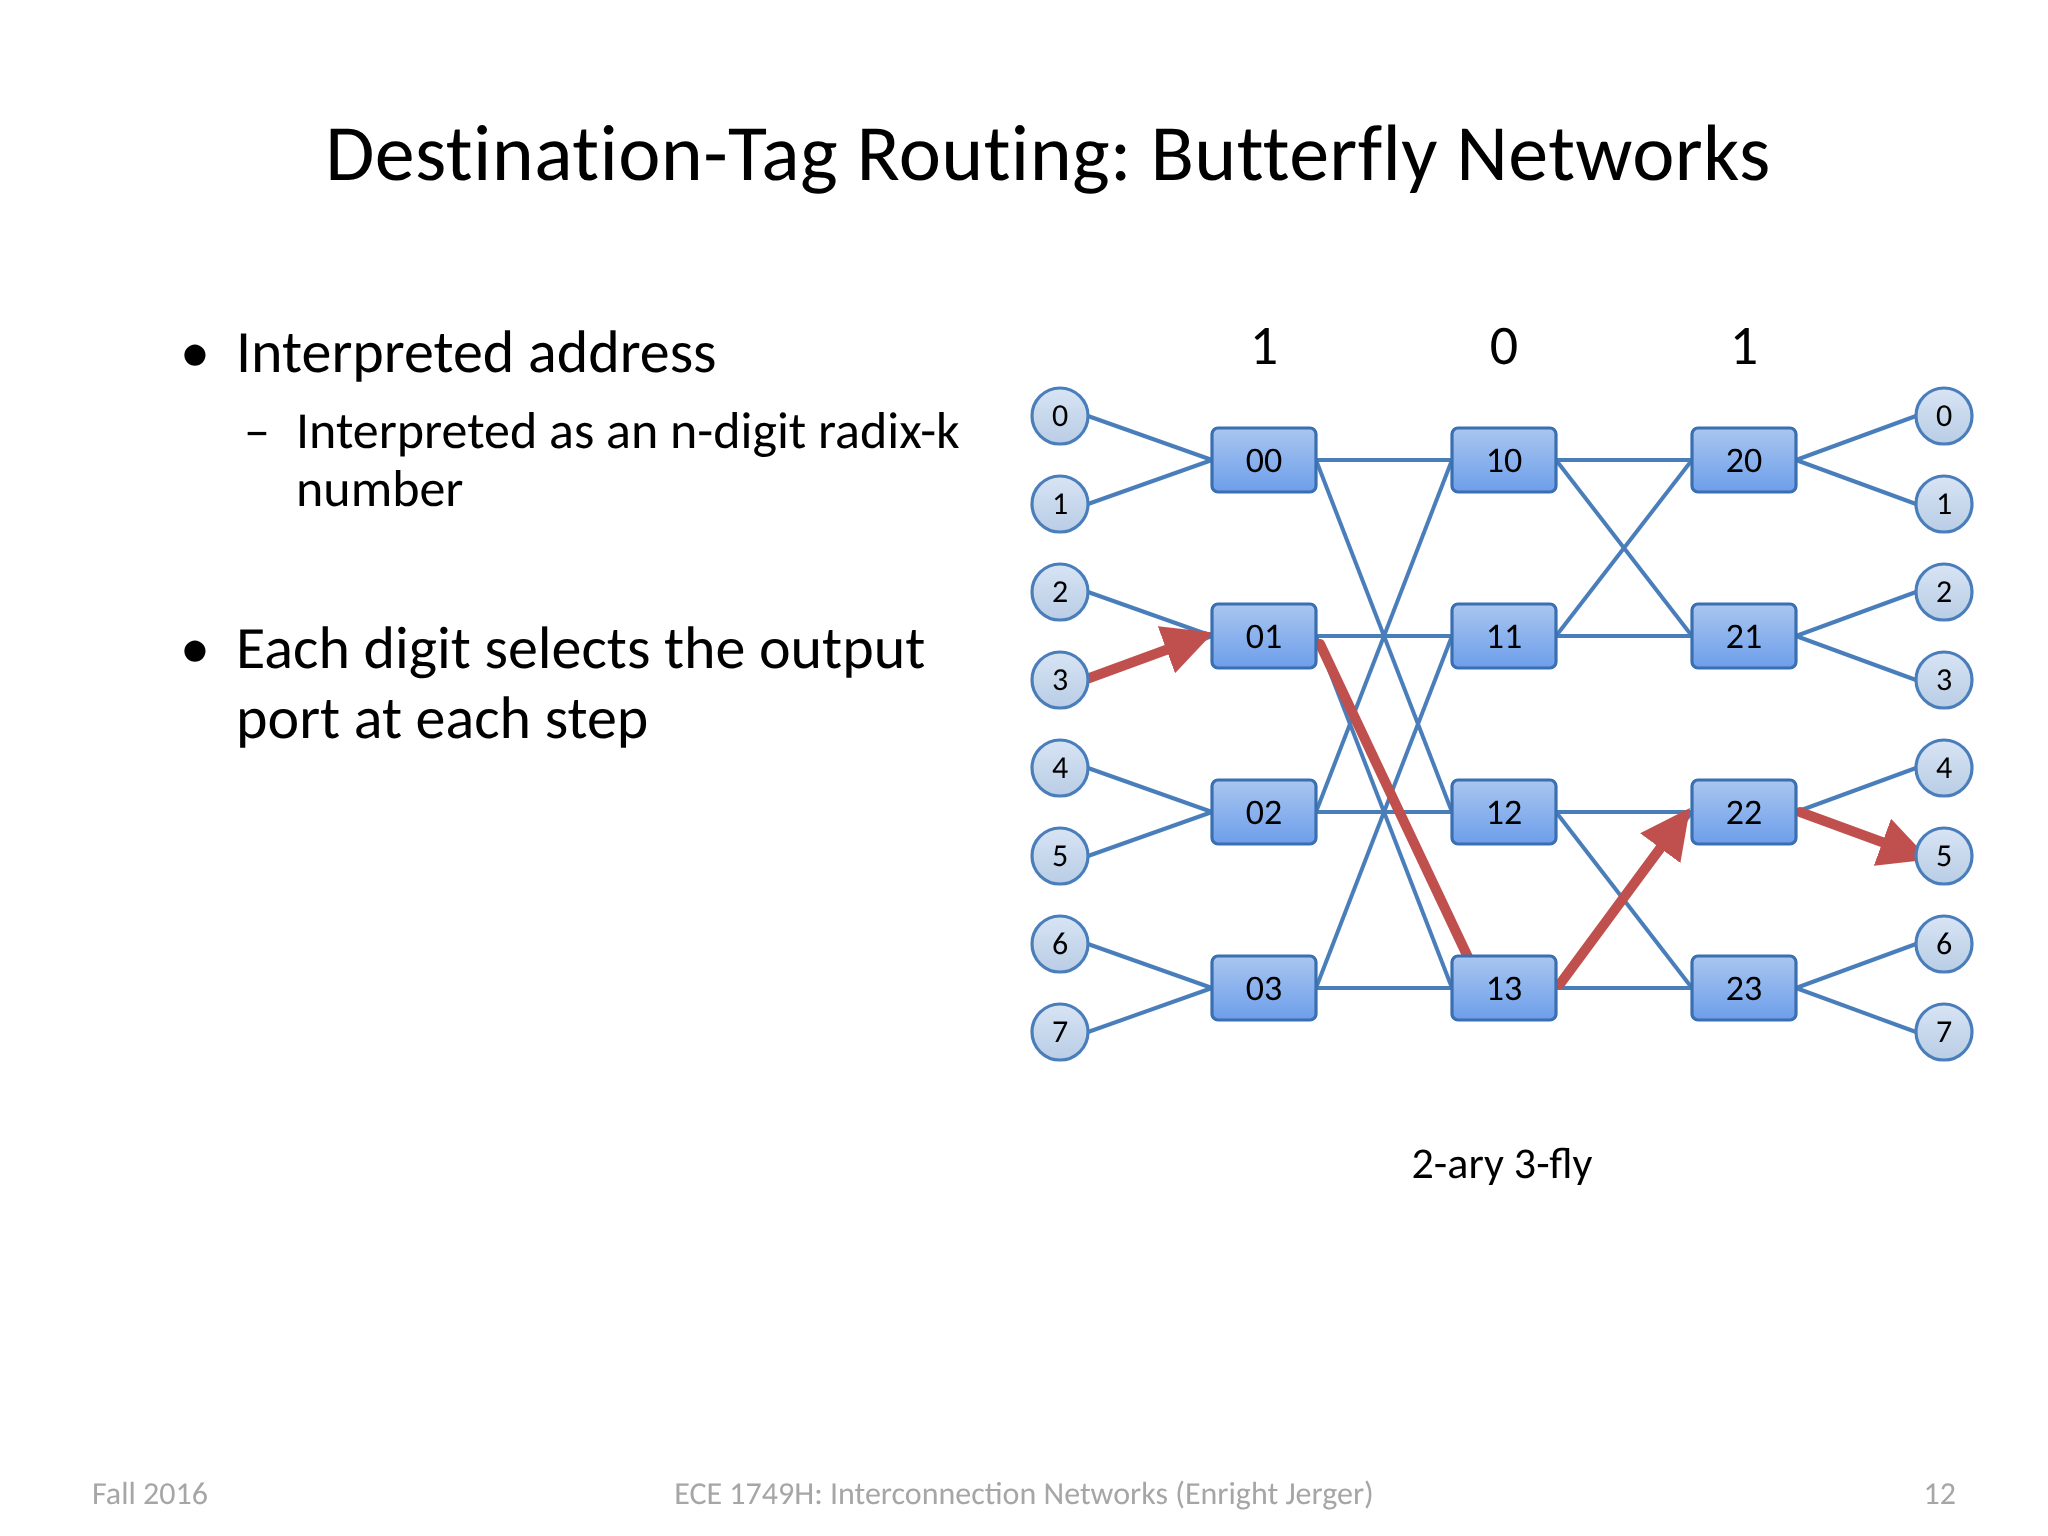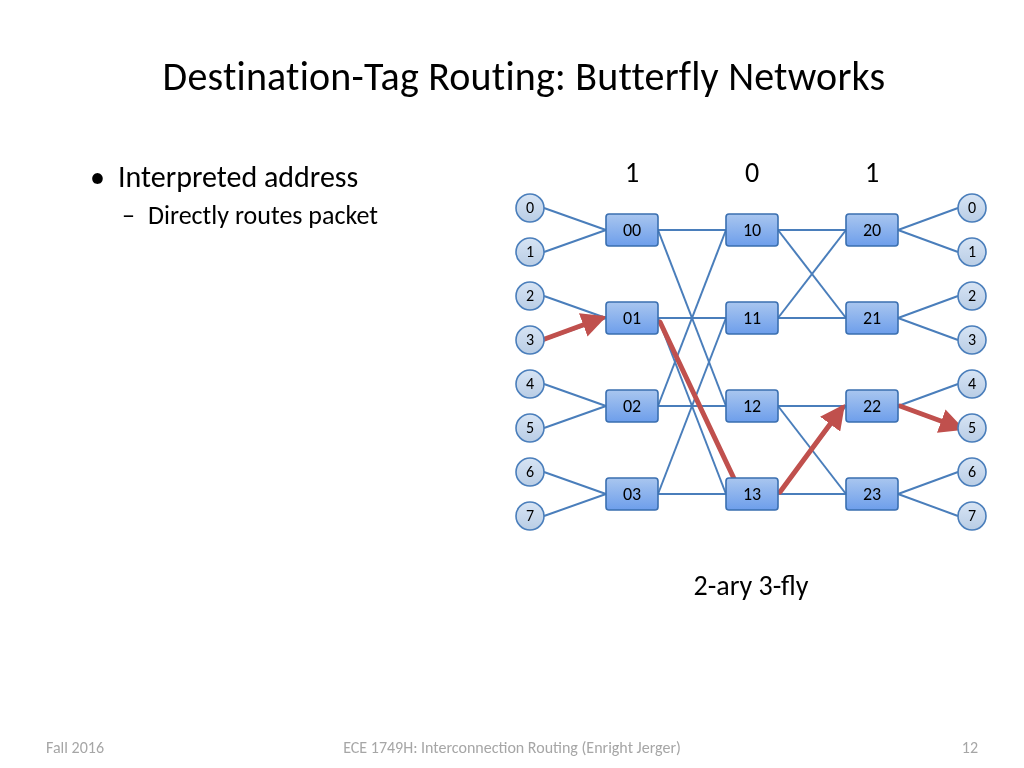--- a/index.html
+++ b/index.html
@@ -85,33 +85,34 @@
   }
   .footer .fl { position: absolute; left: 46px; }
   .footer .fc { position: absolute; left: 0; width: 1024px; text-align: center; }
   .footer .fr { position: absolute; right: 46px; }
   .caption {
     position: absolute;
     top: 568px;
     left: 506px;
     width: 490px;
     text-align: center;
-    font-size: 28px;
+    font-size: 22px;
   }
 </style>
 </head>
 <body>
 
 <div class="slide">
   <div class="title">Destination-Tag Routing: Butterfly Networks</div>
 
   <div class="bullets">
     <div class="b1">Interpreted address</div>
-    <div class="b2">Directly routes packet</div>
+    <div class="b2">Interpreted as an n-digit radix-k number</div>
     <div class="gap"></div>
+    <div class="b1">Each digit selects the output port at each step</div>
   </div>
 
   <div class="diagram">
     <svg id="svg" viewBox="0 0 490 440">
         <defs>
           <linearGradient id="gPort" x1="0" y1="0" x2="0" y2="1">
             <stop offset="0%" stop-color="#d7e4f4"></stop>
             <stop offset="100%" stop-color="#b9cde5"></stop>
           </linearGradient>
         </defs>
@@ -221,16 +222,16 @@
         <text x="126" y="22" text-anchor="middle" font-size="28" font-family="Calibri" fill="#000">1</text>
         <text x="246" y="22" text-anchor="middle" font-size="28" font-family="Calibri" fill="#000">0</text>
         <text x="366" y="22" text-anchor="middle" font-size="28" font-family="Calibri" fill="#000">1</text>
       </svg>
   </div>
 
   <div class="caption">2-ary 3-fly</div>
 
   <div class="footer">
     <span class="fl">Fall 2016</span>
-    <span class="fc">ECE 1749H: Interconnection Routing (Enright Jerger)</span>
+    <span class="fc">ECE 1749H: Interconnection Networks (Enright Jerger)</span>
     <span class="fr">12</span>
   </div>
 </div>
 
 </body></html>

